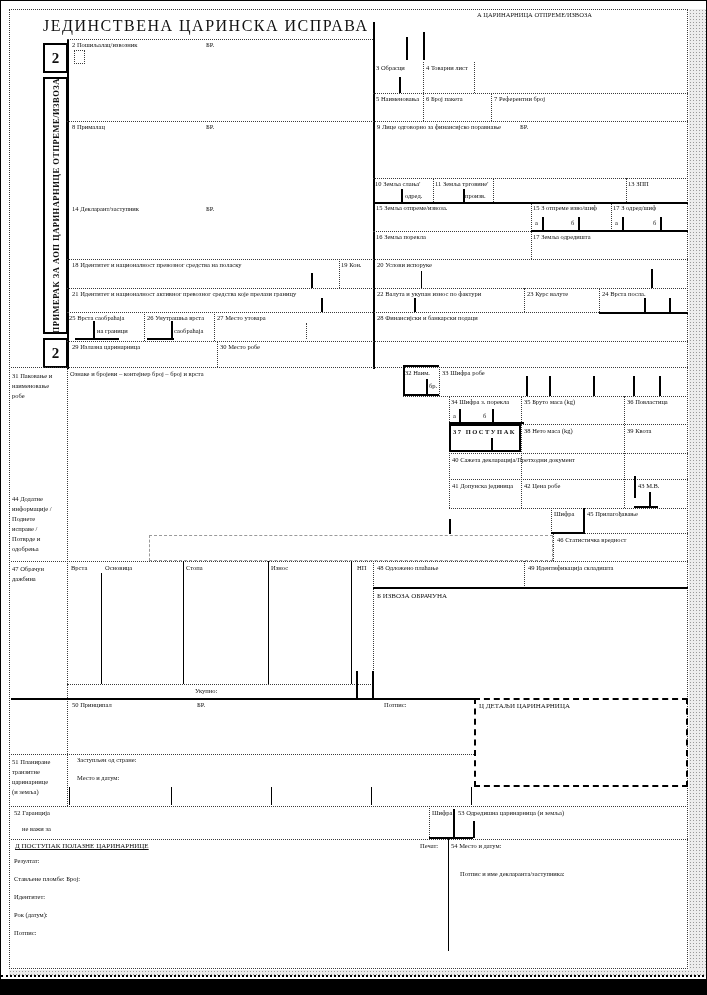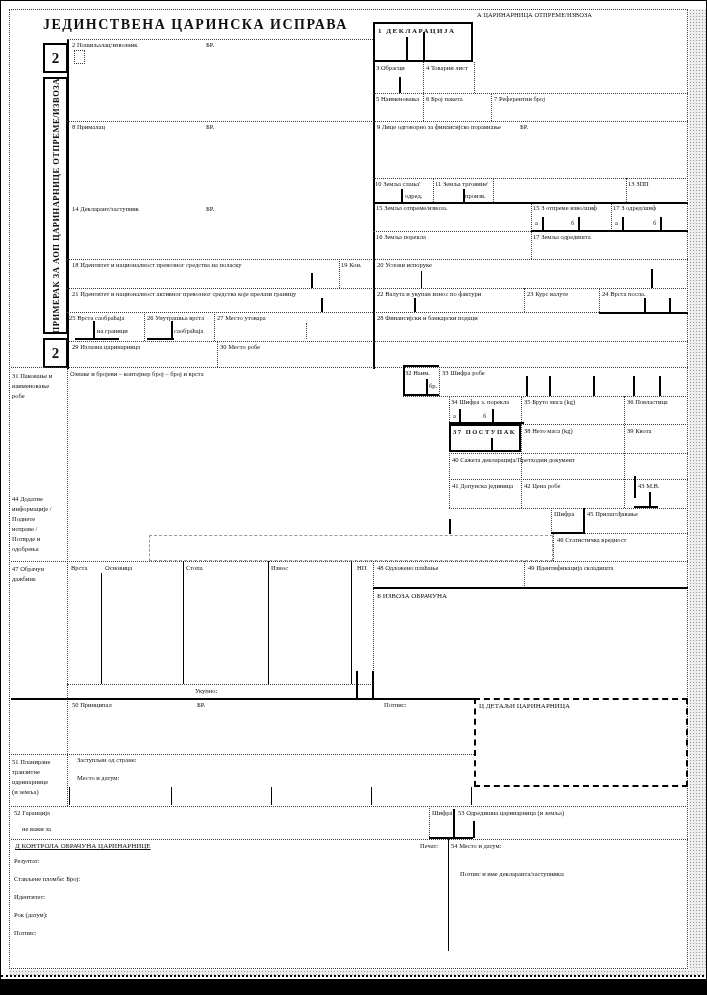--- a/index.html
+++ b/index.html
@@ -6,21 +6,21 @@
   html,body{width:707px;height:995px;background:#fff}
   #canvas{position:absolute;left:0;top:0;width:707px;height:995px;background:#fff;
     border:1px solid #000;overflow:hidden;font-family:"Liberation Serif","DejaVu Serif",serif;color:#111}
   .form{position:absolute;left:8px;top:8px;width:679px;height:960px;border:1px dotted #3c3c3c}
   .lbl{position:absolute;font-size:6.5px;line-height:1.2;white-space:nowrap;color:#111}
   .ml{white-space:pre-line;width:54px;line-height:1.55}
   .b{font-weight:bold}
   .sp{letter-spacing:1.5px}
   .ul{text-decoration:underline}
   .sec{font-size:7px}
-  .title{position:absolute;left:42px;top:16px;font-size:14px;font-weight:bold;letter-spacing:1.5px;white-space:nowrap}
+  .title{position:absolute;left:42px;top:16px;font-size:16px;font-weight:normal;letter-spacing:1.5px;white-space:nowrap}
   .hl{position:absolute;height:0;border-top:1px dotted #3c3c3c}
   .vl{position:absolute;width:0;border-left:1px dotted #3c3c3c}
   .hs{position:absolute;height:2px;background:#000}
   .vs{position:absolute;width:2px;background:#000}
   .vs1{position:absolute;width:1px;background:#000}
   .decl{position:absolute;left:372px;top:21px;width:100px;height:40px;border:2px solid #000}
   .proc{position:absolute;left:448px;top:423px;width:72px;height:28px;border:2px solid #000}
   .boxc{position:absolute;left:473px;top:697px;width:214px;height:89px;border:2px dashed #000}
   .copybox{position:absolute;left:42px;width:25px;height:30px;border:2px solid #000;
     display:flex;align-items:center;justify-content:center;font-size:15px;font-weight:bold}
@@ -36,23 +36,20 @@
   .blackbar{position:absolute;left:0;top:978px;width:707px;height:17px;background:#000}
 </style>
 </head>
 <body>
 
 <div id="canvas">
   <div class="form"></div>
 
   <div class="title">ЈЕДИНСТВЕНА ЦАРИНСКА ИСПРАВА</div>
   <span class="lbl" style="left:476px;top:10px">А  ЦАРИНАРНИЦА ОТПРЕМЕ/ИЗВОЗА</span>
-  <div class="decl">
-    <span class="lbl b sp" style="left:3px;top:3px;font-size:7px">1 ДЕКЛАРАЦИЈА</span>
-  </div>
   <i class="vs" style="left:405px;top:36px;height:23px"></i>
   <i class="vs" style="left:422px;top:31px;height:28px"></i>
 
   <div class="copybox" style="top:42px">
       <span>2</span>
     </div>
   <div class="strip">
       <span>ПРИМЕРАК ЗА АОП ЦАРИНАРНИЦЕ ОТПРЕМЕ/ИЗВОЗА</span>
     </div>
   <div class="copybox" style="top:337px">
@@ -272,21 +269,21 @@
 царинарнице
 (и земља)</span>
   <span class="lbl" style="left:76px;top:755px">Заступљен од стране:</span>
   <span class="lbl" style="left:76px;top:773px">Место и датум:</span>
 
   <span class="lbl" style="left:13px;top:808px">52 Гаранција</span>
   <span class="lbl" style="left:21px;top:824px">не важи за</span>
   <span class="lbl" style="left:431px;top:808px">Шифра</span>
   <span class="lbl" style="left:457px;top:808px">53 Одредишна царинарница (и земља)</span>
 
-  <span class="lbl sec ul" style="left:14px;top:841px">Д   КОНТРОЛА ОБРАЧУНА ЦАРИНАРНИЦЕ</span>
+  <span class="lbl sec ul" style="left:14px;top:841px">Д   ПОСТУПАК ПОЛАЗНЕ ЦАРИНАРНИЦЕ</span>
   <span class="lbl" style="left:419px;top:841px">Печат:</span>
   <span class="lbl" style="left:13px;top:856px">Резултат:</span>
   <span class="lbl" style="left:13px;top:874px">Стављене пломбе:  Број:</span>
   <span class="lbl" style="left:13px;top:892px">Идентитет:</span>
   <span class="lbl" style="left:13px;top:910px">Рок (датум):</span>
   <span class="lbl" style="left:13px;top:928px">Потпис:</span>
   <span class="lbl" style="left:450px;top:841px">54 Место и датум:</span>
   <span class="lbl" style="left:459px;top:869px">Потпис и име декларанта/заступника:</span>
 
   <div class="shadow" style="left:688px;top:8px;width:17px;height:963px"></div>

